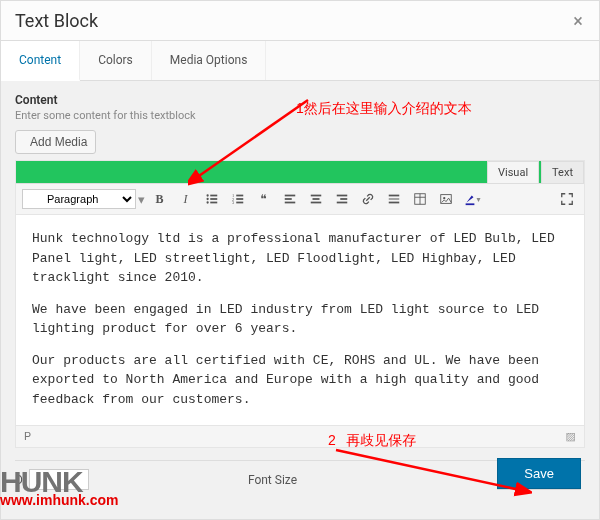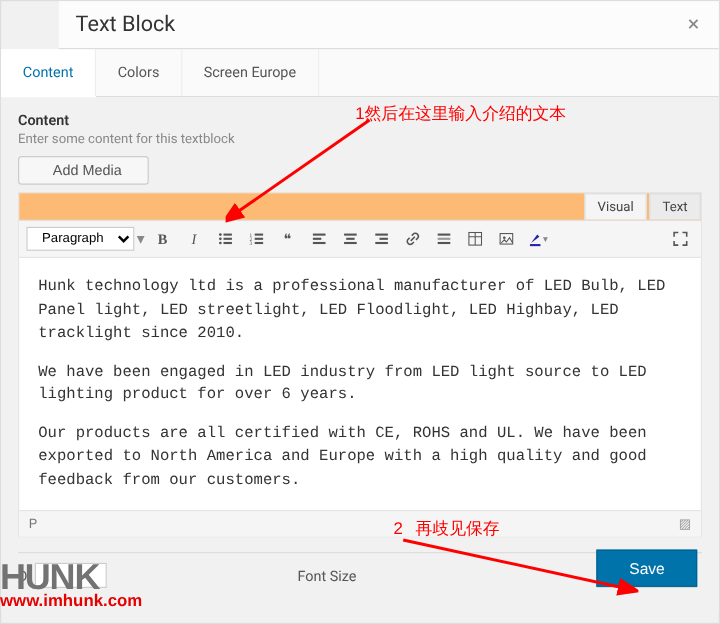--- a/index.html
+++ b/index.html
@@ -1,33 +1,33 @@
 <!DOCTYPE html>
 <html><head>
 <meta charset="utf-8">
 <style>
   * { box-sizing: border-box; margin: 0; padding: 0; }
   body { font-family: -apple-system, "Segoe UI", Roboto, Arial, sans-serif; font-size: 13px; color: #444; background: #fff; width: 600px; height: 520px; position: relative; overflow: hidden; }
   .modal { position: absolute; inset: 0; background: #f1f1f1; border: 1px solid #ddd; }
-  .titlebar { height: 40px; background: #fcfcfc; border-bottom: 1px solid #ddd; display: flex; align-items: center; padding: 0 14px; position: relative; margin-left: 48px; }
+  .titlebar { height: 40px; background: #fcfcfc; border-bottom: 1px solid #ddd; display: flex; align-items: center; padding: 0 14px; position: relative; }
   .titlebar h2 { font-size: 18px; font-weight: 400; color: #333; }
   .close-x { position: absolute; right: 10px; top: 8px; width: 22px; height: 22px; display: flex; align-items: center; justify-content: center; color: #888; font-size: 18px; cursor: pointer; }
   .tabs { display: flex; background: #fafafa; border-bottom: 1px solid #ddd; }
   .tab { padding: 12px 18px; font-size: 12px; color: #555; cursor: pointer; border-right: 1px solid #eee; }
   .tab.active { color: #0073aa; background: #fff; border-bottom: 2px solid #fff; margin-bottom: -1px; }
   .body { padding: 12px 14px; background: #f1f1f1; }
   .section-heading { font-weight: 600; font-size: 12px; color: #333; }
   .section-sub { font-size: 11px; color: #888; margin: 2px 0 8px; }
-  .addmedia { display: inline-flex; align-items: center; gap: 6px; padding: 4px 22px; border: 1px solid #ccc; background: #f7f7f7; border-radius: 3px; font-size: 12px; color: #555; cursor: pointer; }
+  .addmedia { display: inline-flex; align-items: center; gap: 6px; padding: 4px 8px; border: 1px solid #ccc; background: #f7f7f7; border-radius: 3px; font-size: 12px; color: #555; cursor: pointer; }
   .editor { margin-top: 6px; border: 1px solid #e5e5e5; background: #fff; }
-  .ed-tabs { display: flex; justify-content: flex-end; background:#fdba74; border-bottom:1px solid #ddd; }
+  .ed-tabs { display: flex; justify-content: flex-end; background:#22c55e; border-bottom:1px solid #ddd; }
   .ed-tab { padding: 4px 10px; font-size: 11px; border: 1px solid #ddd; border-bottom: none; margin-left: 2px; background: #ebebeb; cursor: pointer; }
   .ed-tab.active { background: #f5f5f5; }
   .toolbar { display: flex; align-items: center; gap: 4px; padding: 4px 6px; background: #f5f5f5; border-bottom: 1px solid #e5e5e5; flex-wrap: wrap; }
-  .fmt-select { font-size: 11px; padding: 2px 8px; border: 1px solid #ccc; background: #fff; }
+  .fmt-select { font-size: 11px; padding: 2px 20px; border: 1px solid #ccc; background: #fff; }
   .tbtn { width: 22px; height: 22px; display: flex; align-items: center; justify-content: center; font-size: 12px; color: #555; border: 1px solid transparent; border-radius: 2px; cursor: pointer; font-family: Georgia, serif; }
   .tbtn svg { width: 14px; height: 14px; fill: #555; }
   .expand { margin-left: auto; }
   .content-area { padding: 14px 16px; font-family: Liberation Mono, monospace; font-size: 13px; color: #333; line-height: 1.5; height: 210px; overflow: auto; }
   .content-area p { margin-bottom: 12px; }
   .status-row { padding: 4px 8px; font-size: 11px; color: #777; background: #f5f5f5; border-top: 1px solid #e5e5e5; display:flex; justify-content:space-between; }
   .status-row .right { color:#999; }
   .lower { margin-top: 12px; display: flex; align-items: center; gap: 40px; padding: 8px 0; border-top: 1px solid #ddd; }
   .lower-label { font-size: 12px; color: #555; }
   .lower input { width: 60px; padding: 2px 4px; border:1px solid #ccc; }
@@ -46,21 +46,21 @@
 
 <div class="modal">
   <div class="titlebar">
     <h2>Text Block</h2>
     <div class="close-x">×</div>
   </div>
 
   <div class="tabs">
     <div class="tab active">Content</div>
     <div class="tab">Colors</div>
-    <div class="tab">Screen Europe</div>
+    <div class="tab">Media Options</div>
   </div>
 
   <div class="body">
     <div class="section-heading">Content</div>
     <div class="section-sub">Enter some content for this textblock</div>
 
     <button class="addmedia">
       <span>
         <svg viewBox="0 0 16 16">
             <path d="M9 2v7.3A3 3 0 1 0 11 12V5h3V2H9z"></path>
@@ -187,21 +187,21 @@
       </div>
       <div style="display:flex;align-items:center;gap:6px; margin-left:119px;">
         <span class="lower-label">Font Size</span>
       </div>
     </div>
   </div>
 
   <button class="save-btn">Save</button>
 </div>
 
-<div class="anno" style="left:296px; top:86px;">
+<div class="anno" style="left:296px; top:100px;">
   <span class="anno-num">1</span><span>然后在这里输入介绍的文本</span>
 </div>
 <svg class="arrow" style="left:188px; top:96px; width:130px; height:90px;">
   <defs>
       <marker id="ah1" markerWidth="10" markerHeight="10" refX="2" refY="3" orient="auto">
         <path d="M0,0 L0,6 L8,3 z" fill="#f00"></path>
       </marker>
     </defs>
   <line x1="120" y1="4" x2="8" y2="82" stroke="#f00" stroke-width="2.5" marker-end="url(#ah1)"></line>
 </svg>

